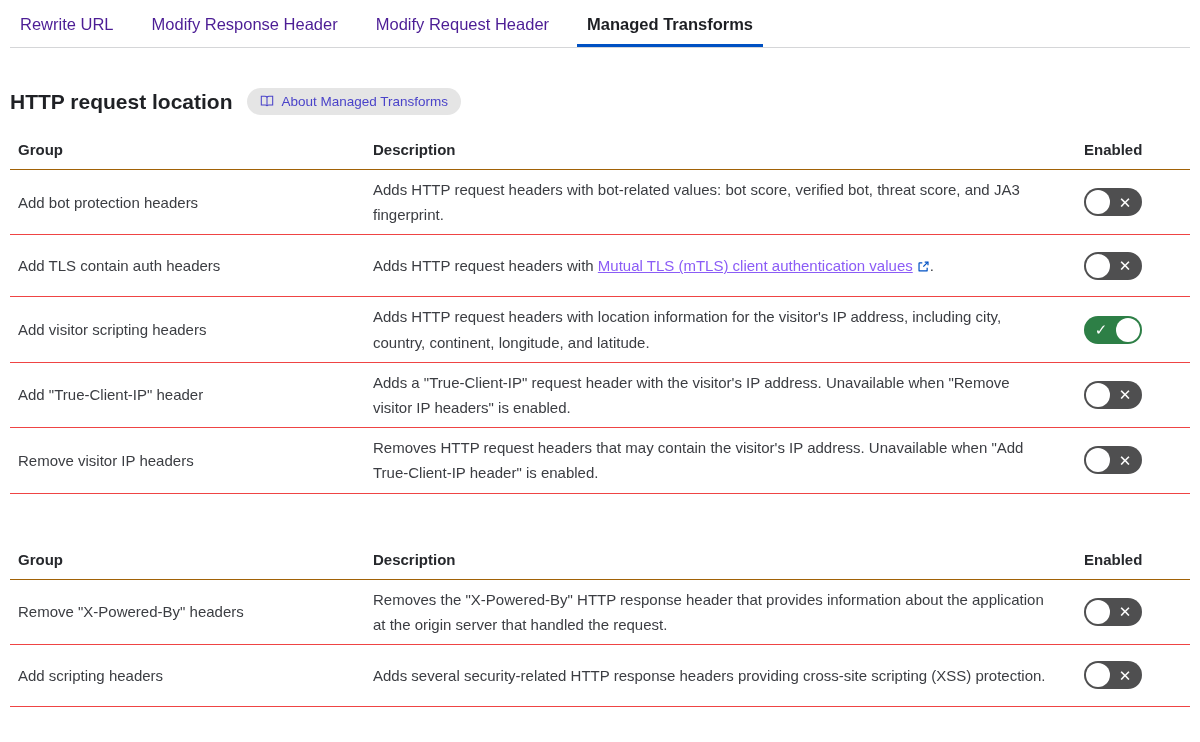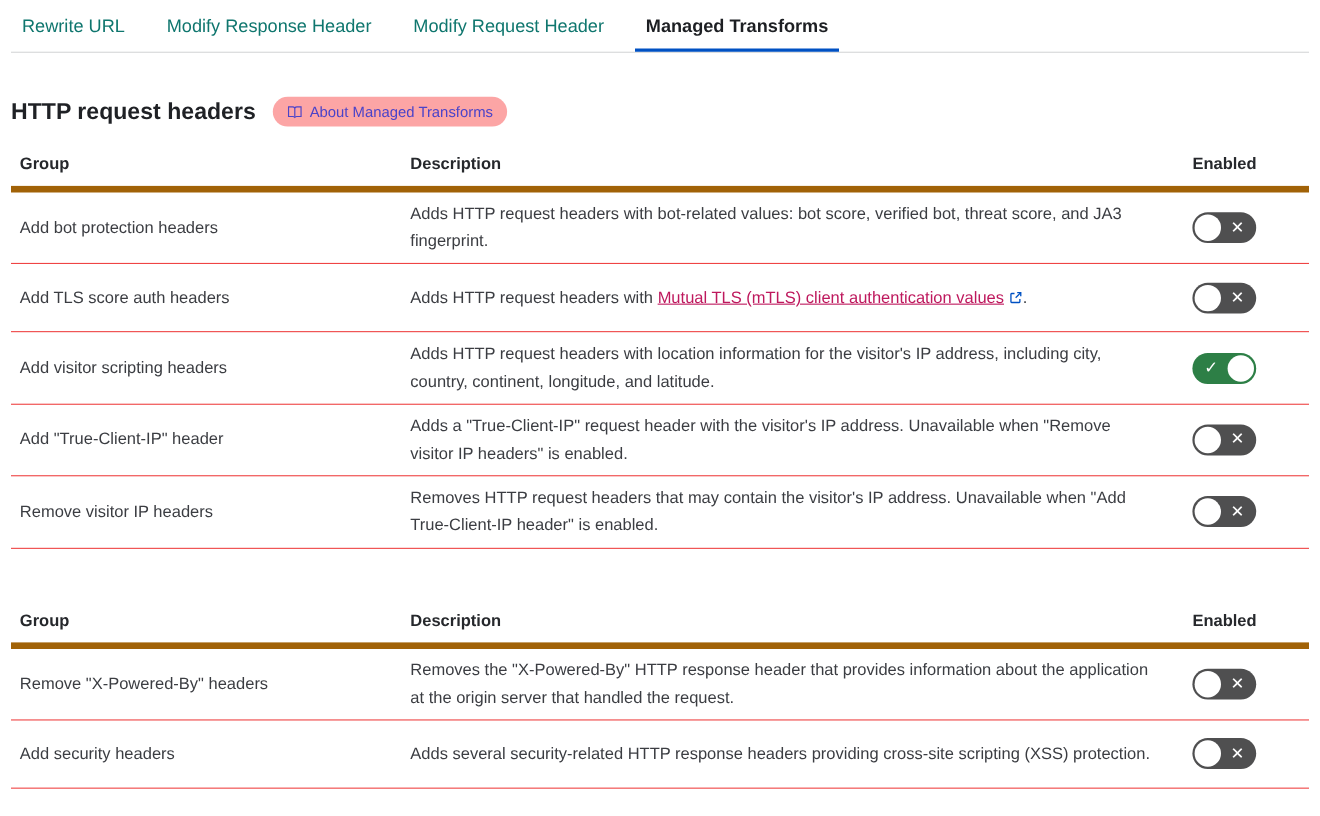--- a/index.html
+++ b/index.html
@@ -7,54 +7,54 @@
   body {
     width:1200px; height:742px; overflow:hidden;
     background:#ffffff; color:#3b3d42;
     font-family:"Liberation Sans", sans-serif;
     font-size:15px;
   }
   
   .tabs { display:flex; margin:0 10px; border-bottom:1px solid #d5d6d8; }
   .tab {
     background:none; border:none; font-family:inherit;
-    font-size:16.5px; color:#0f766e; padding:15px 10px 13px;
+    font-size:16.5px; color:#4c1d95; padding:15px 10px 13px;
     margin-right:18px; cursor:pointer; white-space:nowrap;
   }
   .tab.active { color:#1d1f23; font-weight:700; box-shadow: inset 0 -3px 0 #0051c3; }
   
   .section { margin:0 10px; }
   .section.first { margin-top:40px; }
   .section.second { margin-top:44px; }
   .section-head { display:flex; align-items:center; gap:15px; }
   .section-title { font-size:21px; font-weight:700; color:#1f2125; margin:0; }
   .badge {
-    display:inline-flex; align-items:flex-end; gap:7px;
-    background:#fca5a5; color:#4a43c9; border:none; cursor:pointer;
+    display:inline-flex; align-items:flex-start; gap:7px;
+    background:#e5e5e5; color:#4a43c9; border:none; cursor:pointer;
     border-radius:14px; padding:6px 13px; font-size:13.5px;
     font-family:inherit; text-decoration:none;
   }
   .badge svg { display:block; }
   
   .table { margin-top:13px; }
   .thead {
     display:flex; padding:13px 8px 11px;
-    border-bottom:6px solid #a16207;
+    border-bottom:1px solid #a16207;
     font-weight:700; font-size:15px; color:#26282c;
   }
   .row {
     display:flex; align-items:center;
     min-height:62px; padding:7px 8px;
     border-bottom:1px solid #ef4444;
     line-height:1.68;
   }
   .cell.group { flex:0 0 355px; padding-right:20px; }
   .cell.desc  { flex:0 0 702px; padding-right:24px; }
   .cell.enabled { flex:1 1 auto; padding-left:9px; }
-  .link { color:#be185d; text-decoration:underline; cursor:pointer; }
+  .link { color:#8b5cf6; text-decoration:underline; cursor:pointer; }
   .ext-icon { color:#0051c3; }
   .ext-icon svg { vertical-align:-2px; margin-left:4px; text-decoration:none; }
   
   .toggle {
     display:flex; align-items:center; justify-content:space-between;
     width:58px; height:28px; border-radius:14px; border:none;
     padding:0 2px; cursor:pointer;
   }
   .toggle.off { background:#4f4f50; }
   .toggle.on  { background:#2d7f46; }
@@ -66,21 +66,21 @@
 
 <nav class="tabs">
     <button class="tab">Rewrite URL</button>
     <button class="tab">Modify Response Header</button>
     <button class="tab">Modify Request Header</button>
     <button class="tab active">Managed Transforms</button>
   </nav>
 
 <section class="section first">
   <div class="section-head">
-    <h2 class="section-title">HTTP request headers</h2>
+    <h2 class="section-title">HTTP request location</h2>
     <button class="badge">
       <span>
         <svg width="14" height="14" viewBox="0 0 16 16" fill="none" stroke="currentColor" stroke-width="1.2">
           <path d="M1.5 2.5h4.2c.9 0 1.8.4 2.3 1 .5-.6 1.4-1 2.3-1h4.2v10h-4.5c-.7 0-1.5.3-2 .9-.5-.6-1.3-.9-2-.9H1.5v-10z"></path>
           <path d="M8 3.5v9"></path>
         </svg>
       </span>
       <span>About Managed Transforms</span>
     </button>
   </div>
@@ -95,21 +95,21 @@
           <div class="cell group">Add bot protection headers</div>
           <div class="cell desc">Adds HTTP request headers with bot-related values: bot score, verified bot, threat score, and JA3 fingerprint.</div>
           <div class="cell enabled">
             <button class="toggle off">
               <span class="knob"></span>
               <span class="glyph">✕</span>
             </button>
           </div>
         </div>
         <div class="row">
-          <div class="cell group">Add TLS score auth headers</div>
+          <div class="cell group">Add TLS contain auth headers</div>
           <div class="cell desc">Adds HTTP request headers with <a class="link">Mutual TLS (mTLS) client authentication values<span class="ext-icon"><svg width="13" height="13" viewBox="0 0 16 16" fill="none" stroke="currentColor" stroke-width="1.5">
                   <path d="M6.5 3.5H3.2c-.4 0-.7.3-.7.7v8.6c0 .4.3.7.7.7h8.6c.4 0 .7-.3.7-.7V9.5"></path>
                   <path d="M9.5 2.5h4v4"></path>
                   <path d="M13.3 2.7L7.8 8.2"></path>
                 </svg></span></a>.</div>
           <div class="cell enabled">
             <button class="toggle off">
               <span class="knob"></span>
               <span class="glyph">✕</span>
             </button>
@@ -161,21 +161,21 @@
           <div class="cell group">Remove "X-Powered-By" headers</div>
           <div class="cell desc">Removes the "X-Powered-By" HTTP response header that provides information about the application at the origin server that handled the request.</div>
           <div class="cell enabled">
             <button class="toggle off">
               <span class="knob"></span>
               <span class="glyph">✕</span>
             </button>
           </div>
         </div>
         <div class="row">
-          <div class="cell group">Add security headers</div>
+          <div class="cell group">Add scripting headers</div>
           <div class="cell desc">Adds several security-related HTTP response headers providing cross-site scripting (XSS) protection.</div>
           <div class="cell enabled">
             <button class="toggle off">
               <span class="knob"></span>
               <span class="glyph">✕</span>
             </button>
           </div>
         </div>
       </div>
   </div>

